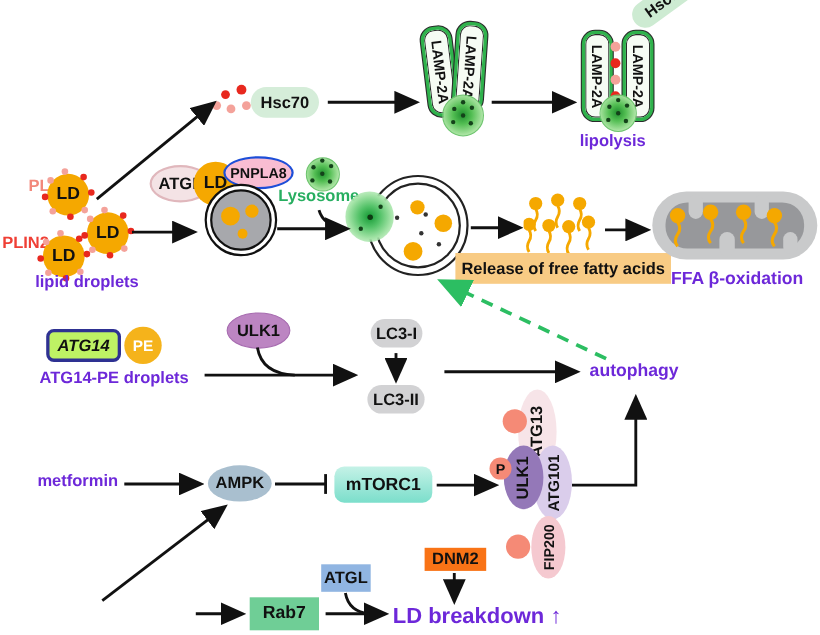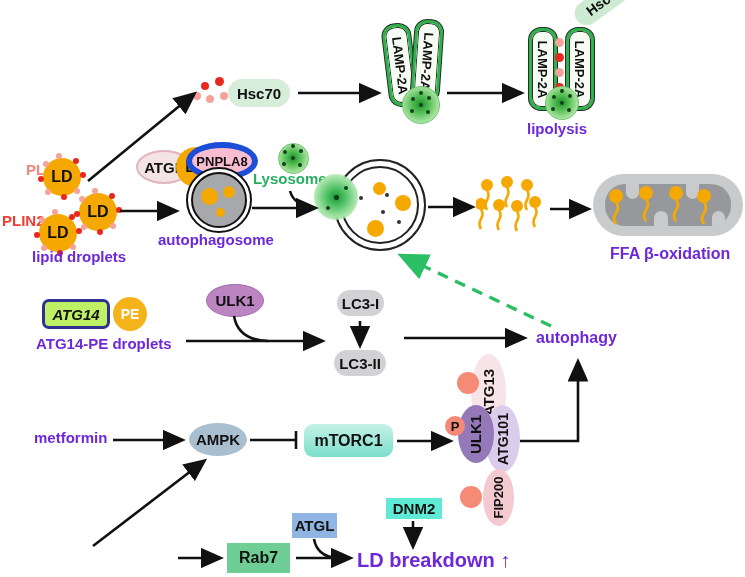--- a/index.html
+++ b/index.html
@@ -97,33 +97,32 @@
   <div class="abs lbl" style="left:527px;top:121px;">lipolysis</div>
 
   <div class="abs" style="left:136px;top:150px;width:52px;height:30px;border:2px solid #E0B7BC;border-radius:50%;background:#F4E3E5;">
     <div class="ctr" style="width:100%;height:100%;font-weight:700;font-size:15px;color:#111;">
         <span>ATGL</span>
       </div>
   </div>
   <div class="abs ld" style="left:176px;top:147px;width:40px;height:40px;">
       <span>LD</span>
     </div>
-  <div class="abs" style="left:186px;top:142px;width:60px;height:26px;border:6px solid #1d4ed8;border-radius:50%;background:#F9BDD2;">
+  <div class="abs" style="left:203px;top:142px;width:60px;height:26px;border:2px solid #1d4ed8;border-radius:50%;background:#F9BDD2;">
     <div class="ctr" style="width:100%;height:100%;font-weight:700;font-size:13px;color:#111;">
         <span>PNPLA8</span>
       </div>
   </div>
   <div class="abs ctr" style="left:186px;top:167px;width:62px;height:62px;border:2px solid #111;border-radius:50%;background:#fff;">
     <div style="position:relative;width:52px;height:52px;border:2px solid #111;border-radius:50%;background:#A7A8AC;">
       <i class="dot" style="left:8px;top:14px;width:17px;height:17px;background:#F5A800;"></i>
       <i class="dot" style="left:30px;top:12px;width:12px;height:12px;background:#F5A800;"></i>
       <i class="dot" style="left:23px;top:34px;width:9px;height:9px;background:#F5A800;"></i>
     </div>
   </div>
-  <div class="abs lbl" style="left:158px;top:232px;">autophagosome</div>
 
   <div class="lyso" style="left:278px;top:143px;width:29px;height:29px;">
       <i class="lysodots" style="left:12px;top:12px;"></i>
     </div>
   <div class="abs lbl" style="left:253px;top:171px;color:#27AE60;">Lysosome</div>
 
   <div class="abs ctr" style="left:334px;top:159px;width:88px;height:88px;border:2.5px solid #222;border-radius:50%;background:#fff;">
     <div style="position:relative;width:74px;height:74px;border:2.5px solid #222;border-radius:50%;background:#fff;">
       <i class="dot" style="left:30px;top:14px;width:13px;height:13px;background:#F5A800;"></i>
       <i class="dot" style="left:52px;top:27px;width:16px;height:16px;background:#F5A800;"></i>
@@ -153,20 +152,23 @@
     <g fill="#F5A800">
       <circle cx="11" cy="13" r="6"></circle>
         <circle cx="31" cy="10" r="6"></circle>
         <circle cx="51" cy="13" r="6"></circle>
       <circle cx="5" cy="32" r="6"></circle>
         <circle cx="23" cy="33" r="6"></circle>
         <circle cx="41" cy="34" r="6"></circle>
         <circle cx="59" cy="30" r="6"></circle>
     </g>
   </svg>
+  <div class="abs boxlbl" style="left:414px;top:230px;width:196px;height:28px;background:#F8CB84;font-size:15px;">
+      <span>Release of free fatty acids</span>
+    </div>
 
   <svg class="abs" style="left:592px;top:169px;" width="152" height="72" viewBox="0 0 152 72">
     <rect x="1" y="5" width="150" height="62" rx="31" fill="#C9CACB"></rect>
     <rect x="13" y="15" width="126" height="42" rx="20" fill="#97989B"></rect>
     <rect x="34" y="8" width="13" height="22" rx="6.5" fill="#C9CACB"></rect>
     <rect x="94" y="8" width="13" height="22" rx="6.5" fill="#C9CACB"></rect>
     <rect x="62" y="42" width="14" height="22" rx="7" fill="#C9CACB"></rect>
     <rect x="120" y="42" width="13" height="20" rx="6.5" fill="#C9CACB"></rect>
     <g stroke="#F5A800" stroke-width="2.8" fill="none">
       <path d="M24,33 q4,6 0,11 q-4,6 0,11"></path>
@@ -227,21 +229,21 @@
   <div class="abs ctr" style="left:445px;top:416px;width:20px;height:20px;border-radius:50%;background:#F58A76;font-weight:700;font-size:13px;color:#111;">
       <span>P</span>
     </div>
 
   <div class="abs boxlbl" style="left:227px;top:543px;width:63px;height:30px;background:#6FCE96;font-size:16px;">
       <span>Rab7</span>
     </div>
   <div class="abs boxlbl" style="left:292px;top:513px;width:45px;height:25px;background:#90B5E2;font-size:15px;">
       <span>ATGL</span>
     </div>
-  <div class="abs boxlbl" style="left:386px;top:498px;width:56px;height:21px;background:#5eead4;font-size:15px;">
+  <div class="abs boxlbl" style="left:386px;top:498px;width:56px;height:21px;background:#f97316;font-size:15px;">
       <span>DNM2</span>
     </div>
   <div class="abs lbl" style="left:357px;top:549px;font-size:20px;">LD breakdown ↑</div>
 
   <svg class="overlay" width="745" height="577" viewBox="0 0 745 577">
     <defs>
       <marker id="ah" markerWidth="9" markerHeight="8" refX="7.5" refY="4" orient="auto">
           <path d="M0,0 L9,4 L0,8 z" fill="#111"></path>
         </marker>
       <marker id="ahg" markerWidth="9" markerHeight="8" refX="7.5" refY="4" orient="auto">

